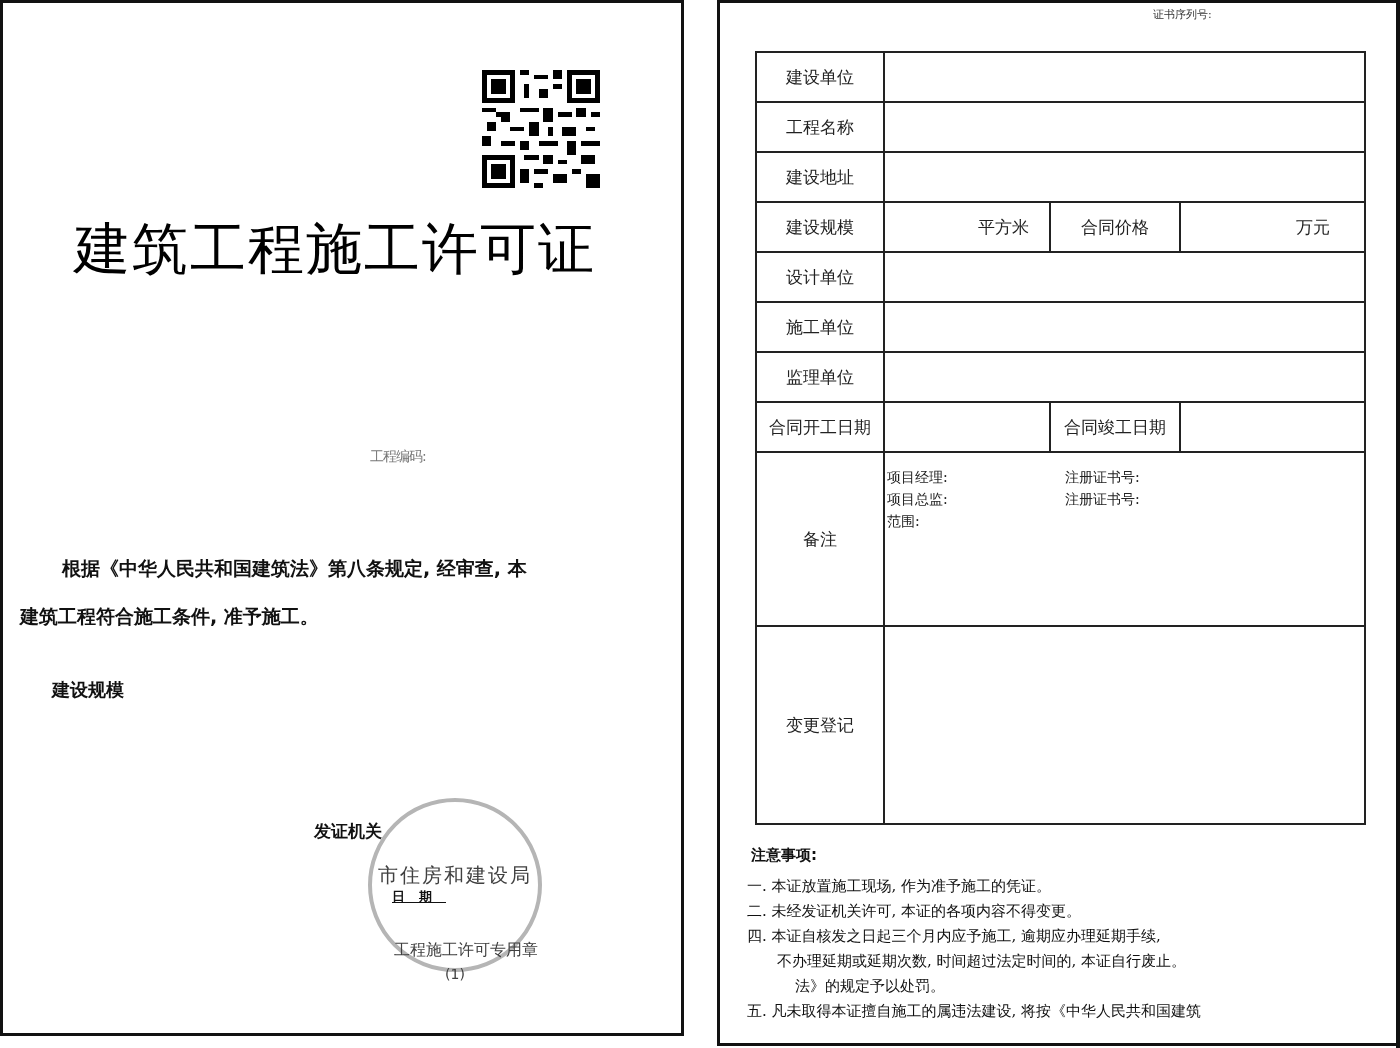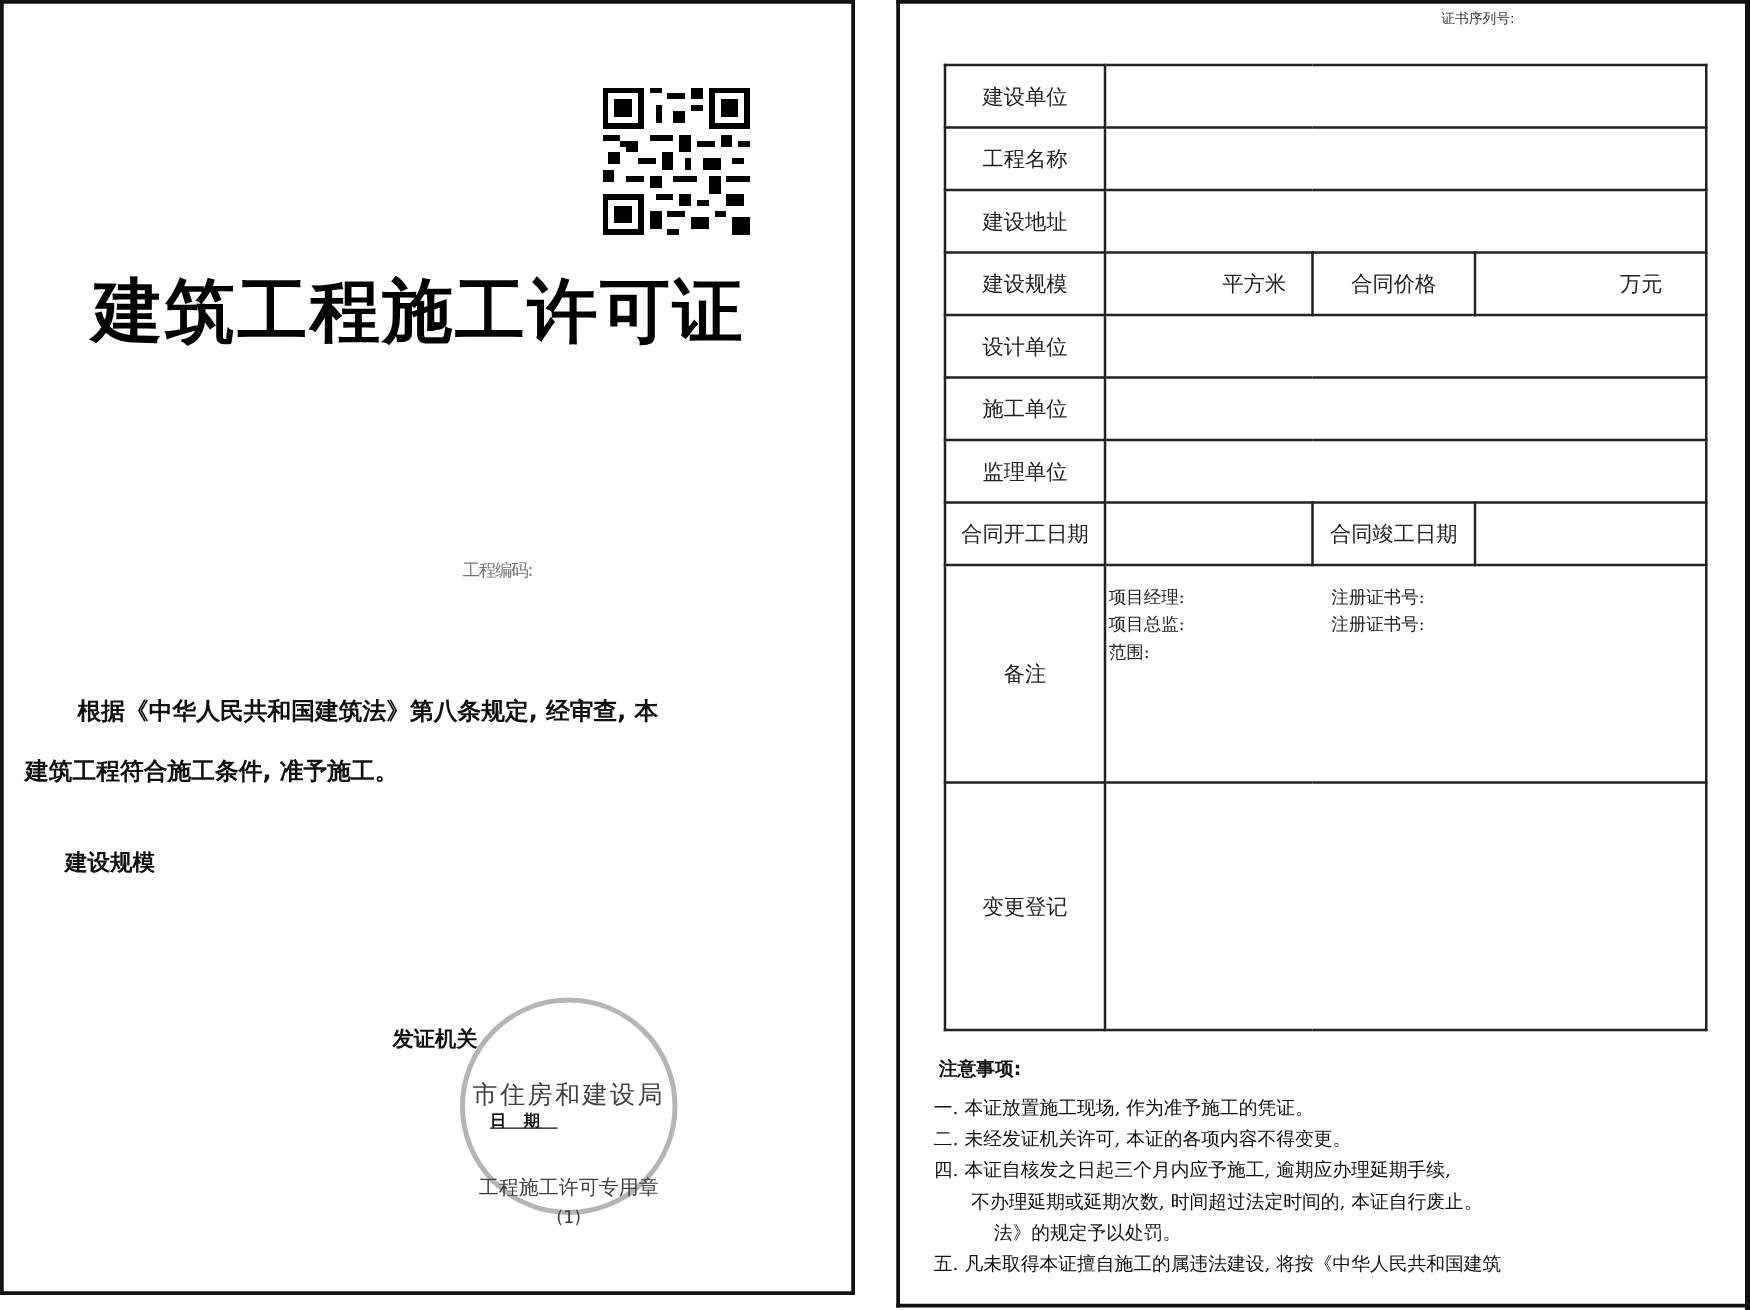--- a/index.html
+++ b/index.html
@@ -22,21 +22,21 @@
     .right-edge {
       position: absolute; left: 1396px; top: 0; width: 4px; height: 1048px; background: #111;
     }
 
     
     .qr {
       position: absolute; left: 482px; top: 70px; width: 118px; height: 118px;
     }
     .title {
       position: absolute; left: 74px; top: 212px; width: 560px;
-      font-size: 56px; font-weight: bold; letter-spacing: 2px; color: #000;
+      font-size: 56px; font-weight: normal; letter-spacing: 2px; color: #000;
       font-family: "DejaVu Sans", sans-serif; white-space: nowrap;
     }
     .project-code-label {
       position: absolute; left: 370px; top: 448px; font-size: 14px; color: #777;
       letter-spacing: -1px;
     }
     .body-line {
       position: absolute; font-size: 19px; font-weight: bold; color: #111; white-space: nowrap; margin-top: 24px;
     }
     #body-line-1 { left: 62px; top: 532px; }
@@ -45,21 +45,21 @@
     .issuer-label { position: absolute; left: 314px; top: 820px; font-size: 17px; font-weight: bold; }
     .date-label { position: absolute; left: 392px; top: 888px; font-size: 13px; font-weight: bold; letter-spacing: 14px; text-decoration: underline; }
     .stamp {
       position: absolute; left: 368px; top: 798px; width: 174px; height: 174px;
       border: 4px solid #b5b5b5; border-radius: 50%; box-sizing: border-box;
     }
     .stamp-text {
       position: absolute; width: 100%; text-align: center; color: #404040; margin-top: 38px;
     }
     .stamp-top { top: 22px; font-size: 20px; letter-spacing: 2px; }
-    .stamp-mid { top: 100px; font-size: 16px; }
+    .stamp-mid { top: 100px; font-size: 16px; text-align: right; }
     .stamp-num { top: 126px; font-size: 14px; }
 
     
     .serial {
       position: absolute; left: 1153px; top: 7px; font-size: 11px; color: #333;
     }
     table.permit {
       position: absolute; left: 755px; top: 51px; width: 609px;
       border-collapse: collapse; table-layout: fixed;
       font-family: "DejaVu Serif", "Liberation Serif", serif;

